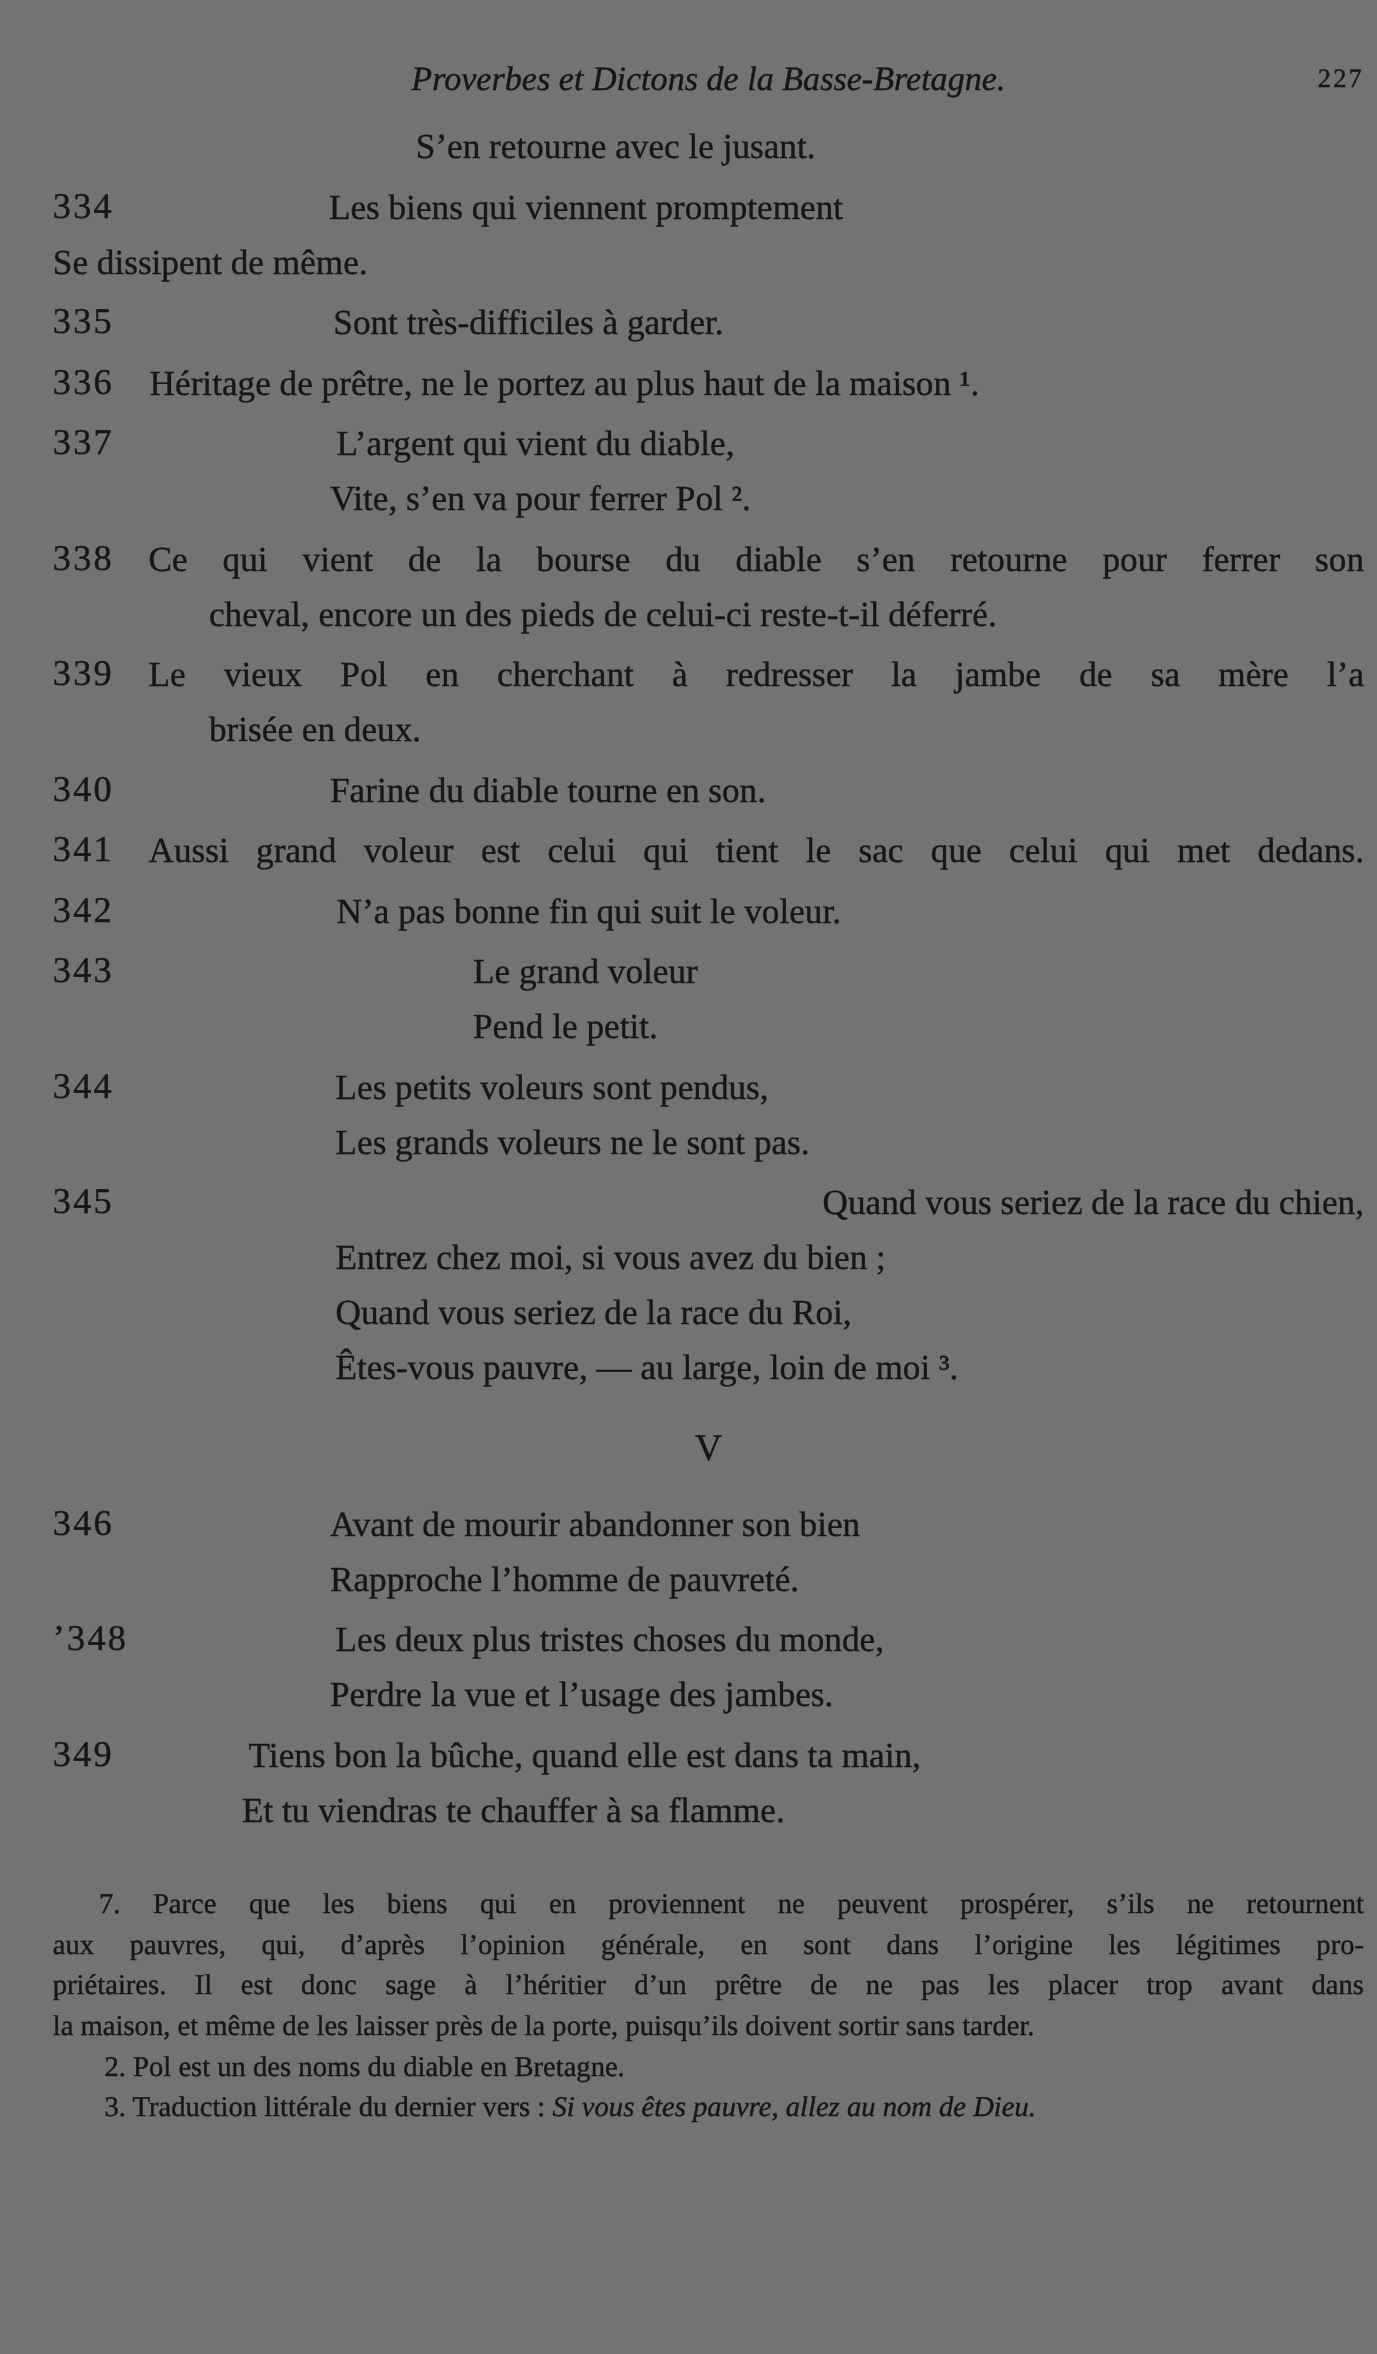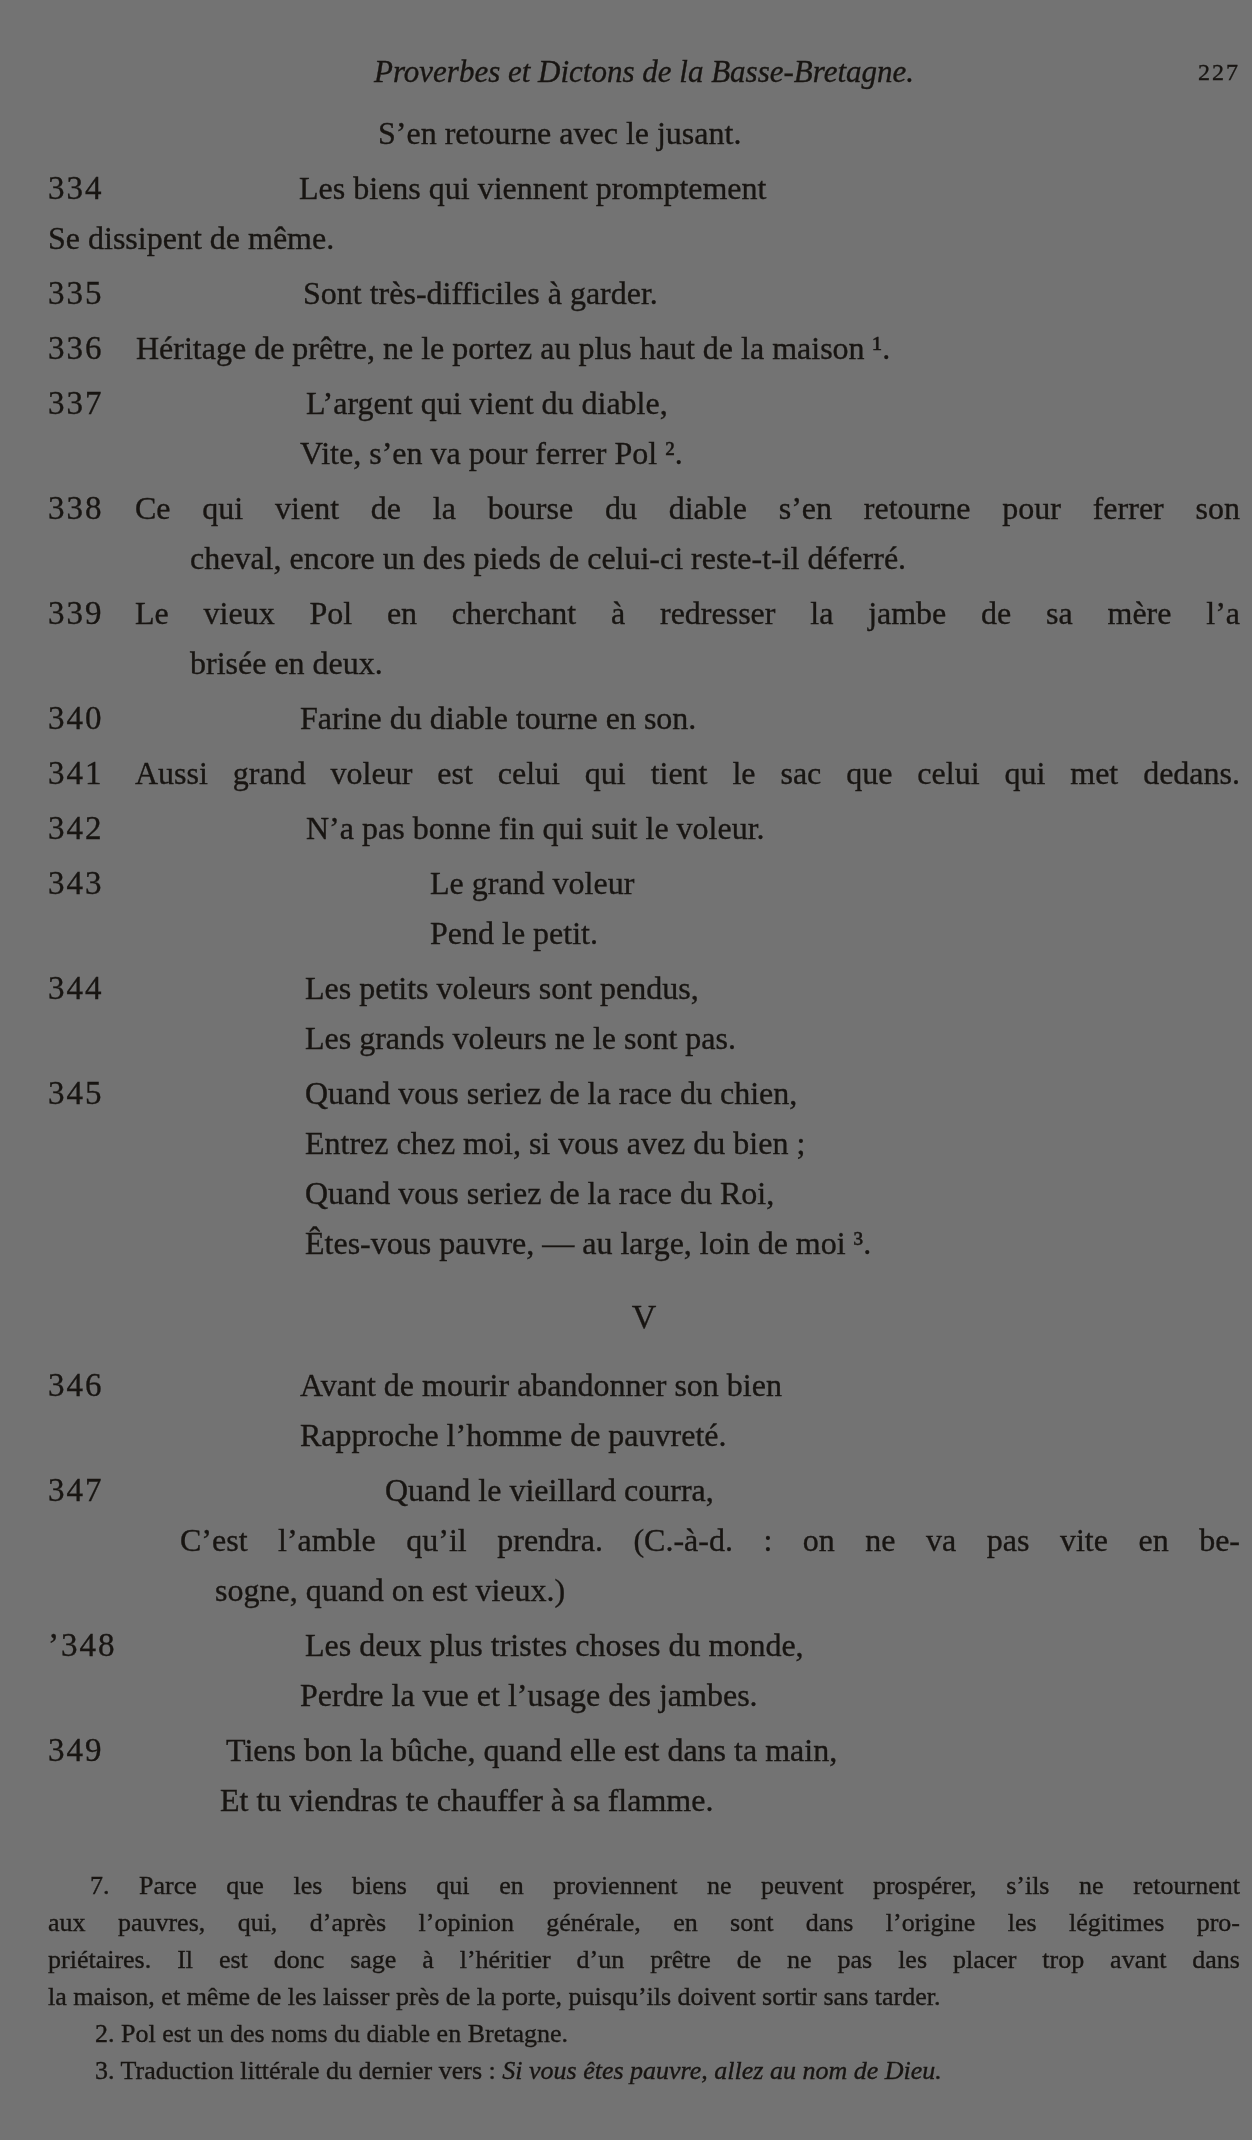--- a/index.html
+++ b/index.html
@@ -141,36 +141,30 @@
         <div class="line" style="margin-left: 382px;">Le grand voleur</div>
         <div class="line" style="margin-left: 382px;">Pend le petit.</div>
       </div>
       <div class="entry">
         <span class="num">344</span>
         <div class="line" style="margin-left: 257px;">Les petits voleurs sont pendus,</div>
         <div class="line" style="margin-left: 257px;">Les grands voleurs ne le sont pas.</div>
       </div>
       <div class="entry">
         <span class="num">345</span>
-        <div class="line" style="margin-left: 257px;">Quand vous seriez de la race du chien,</div>
+        <div class="line" style="margin-left: 257px; text-align: right;">Quand vous seriez de la race du chien,</div>
         <div class="line" style="margin-left: 257px;">Entrez chez moi, si vous avez du bien ;</div>
         <div class="line" style="margin-left: 257px;">Quand vous seriez de la race du Roi,</div>
         <div class="line" style="margin-left: 257px;">Êtes-vous pauvre, — au large, loin de moi ³.</div>
       </div>
       <div class="section-heading">V</div>
       <div class="entry">
         <span class="num">346</span>
         <div class="line" style="margin-left: 252px;">Avant de mourir abandonner son bien</div>
         <div class="line" style="margin-left: 252px;">Rapproche l’homme de pauvreté.</div>
-      </div>
-      <div class="entry">
-        <span class="num">347</span>
-        <div class="line" style="margin-left: 337px;">Quand le vieillard courra,</div>
-        <div class="line stretch" style="margin-left: 132px; width: 1060px;">C’est l’amble qu’il prendra. (C.-à-d. : on ne va pas vite en be-</div>
-        <div class="line" style="margin-left: 167px;">sogne, quand on est vieux.)</div>
       </div>
       <div class="entry">
         <span class="num">’348</span>
         <div class="line" style="margin-left: 257px;">Les deux plus tristes choses du monde,</div>
         <div class="line" style="margin-left: 252px;">Perdre la vue et l’usage des jambes.</div>
       </div>
       <div class="entry">
         <span class="num">349</span>
         <div class="line" style="margin-left: 178px;">Tiens bon la bûche, quand elle est dans ta main,</div>
         <div class="line" style="margin-left: 172px;">Et tu viendras te chauffer à sa flamme.</div>

